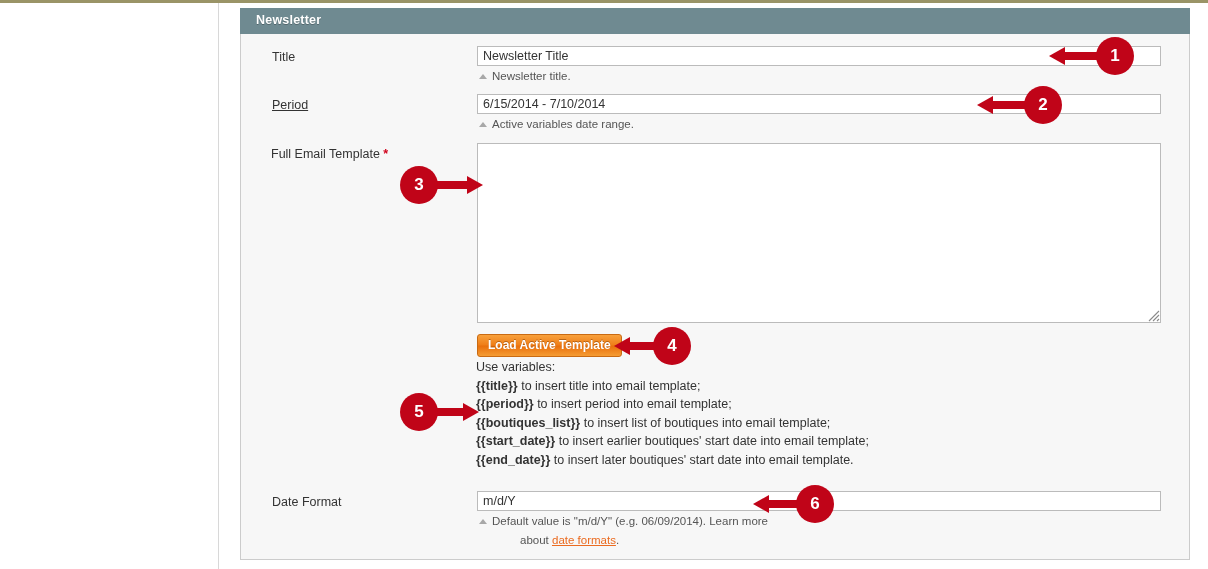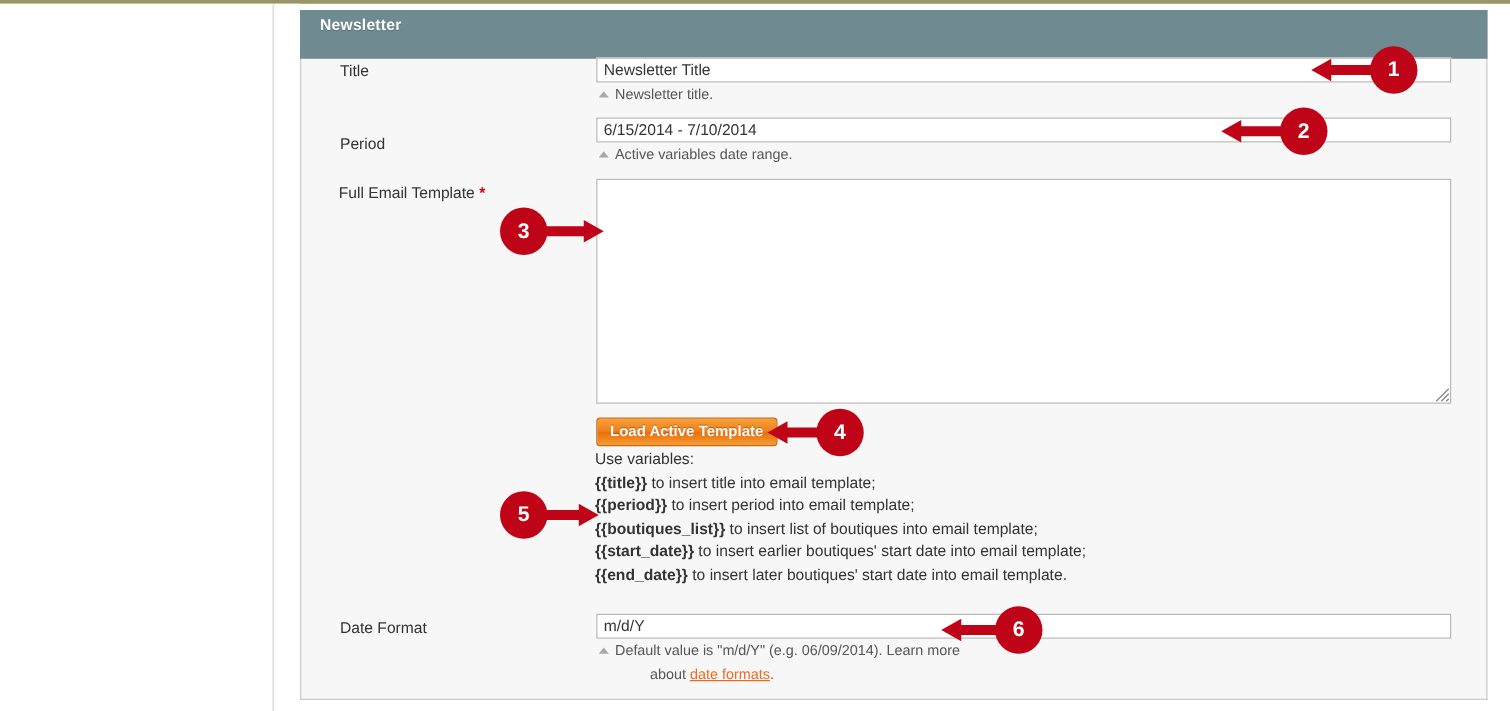--- a/index.html
+++ b/index.html
@@ -44,21 +44,21 @@
     left: 240px; top: 8px;
     width: 950px;
     height: 552px;
     background: #f7f7f7;
     border: 1px solid #cccccc;
     border-top: none;
   }
   .panel-head {
     position: absolute;
     left: 240px; top: 8px;
-    width: 950px; height: 39px;
+    width: 950px; height: 26px;
     background: #6f8a91;
     color: #ffffff;
     font-size: 12.5px;
     font-weight: bold;
     line-height: 24px;
     padding-left: 16px;
     letter-spacing: .2px;
     text-shadow: 0 1px 0 rgba(0,0,0,.25);
   }
 
@@ -203,21 +203,21 @@
   </div>
 
   <div class="form">
 
     <div class="lbl" style="left:32px; top:18px;">Title</div>
     <input class="inp" type="text" style="left: 237px; top: 14px; width: 684px;" value="Newsletter Title">
     <div class="hint" style="left:239px; top:38px;">
       <span class="tri"></span><span>Newsletter title.</span>
     </div>
 
-    <div class="lbl" style="left:32px; top:76px;">Period</div>
+    <div class="lbl" style="left:32px; top:66px;text-decoration:underline;">Period</div>
     <input class="inp" type="text" style="left: 237px; top: 62px; width: 684px;" value="6/15/2014 - 7/10/2014">
     <div class="hint" style="left:239px; top:86px;">
       <span class="tri"></span><span>Active variables date range.</span>
     </div>
 
     <div class="lbl" style="left:31px; top:115px;">
       <span>Full Email Template</span>
       <span class="req">*</span>
     </div>
     <textarea class="ta" style="left: 237px; top: 111px; width: 684px; height: 180px;" placeholder=""></textarea>

